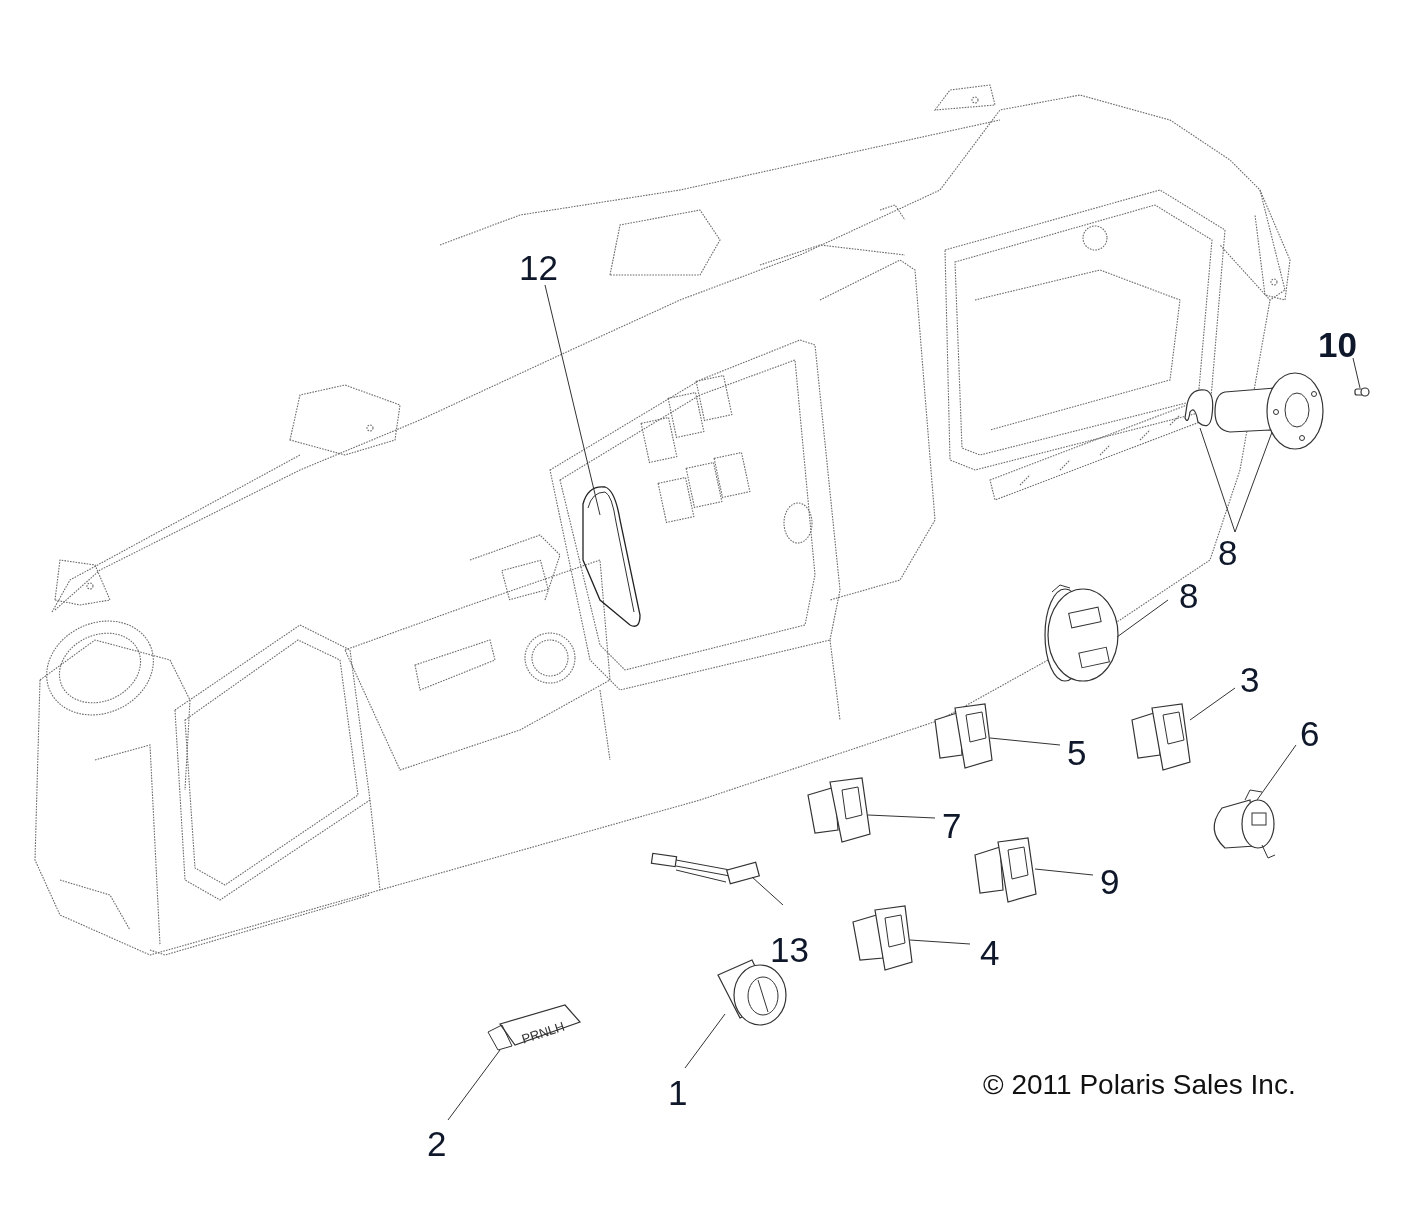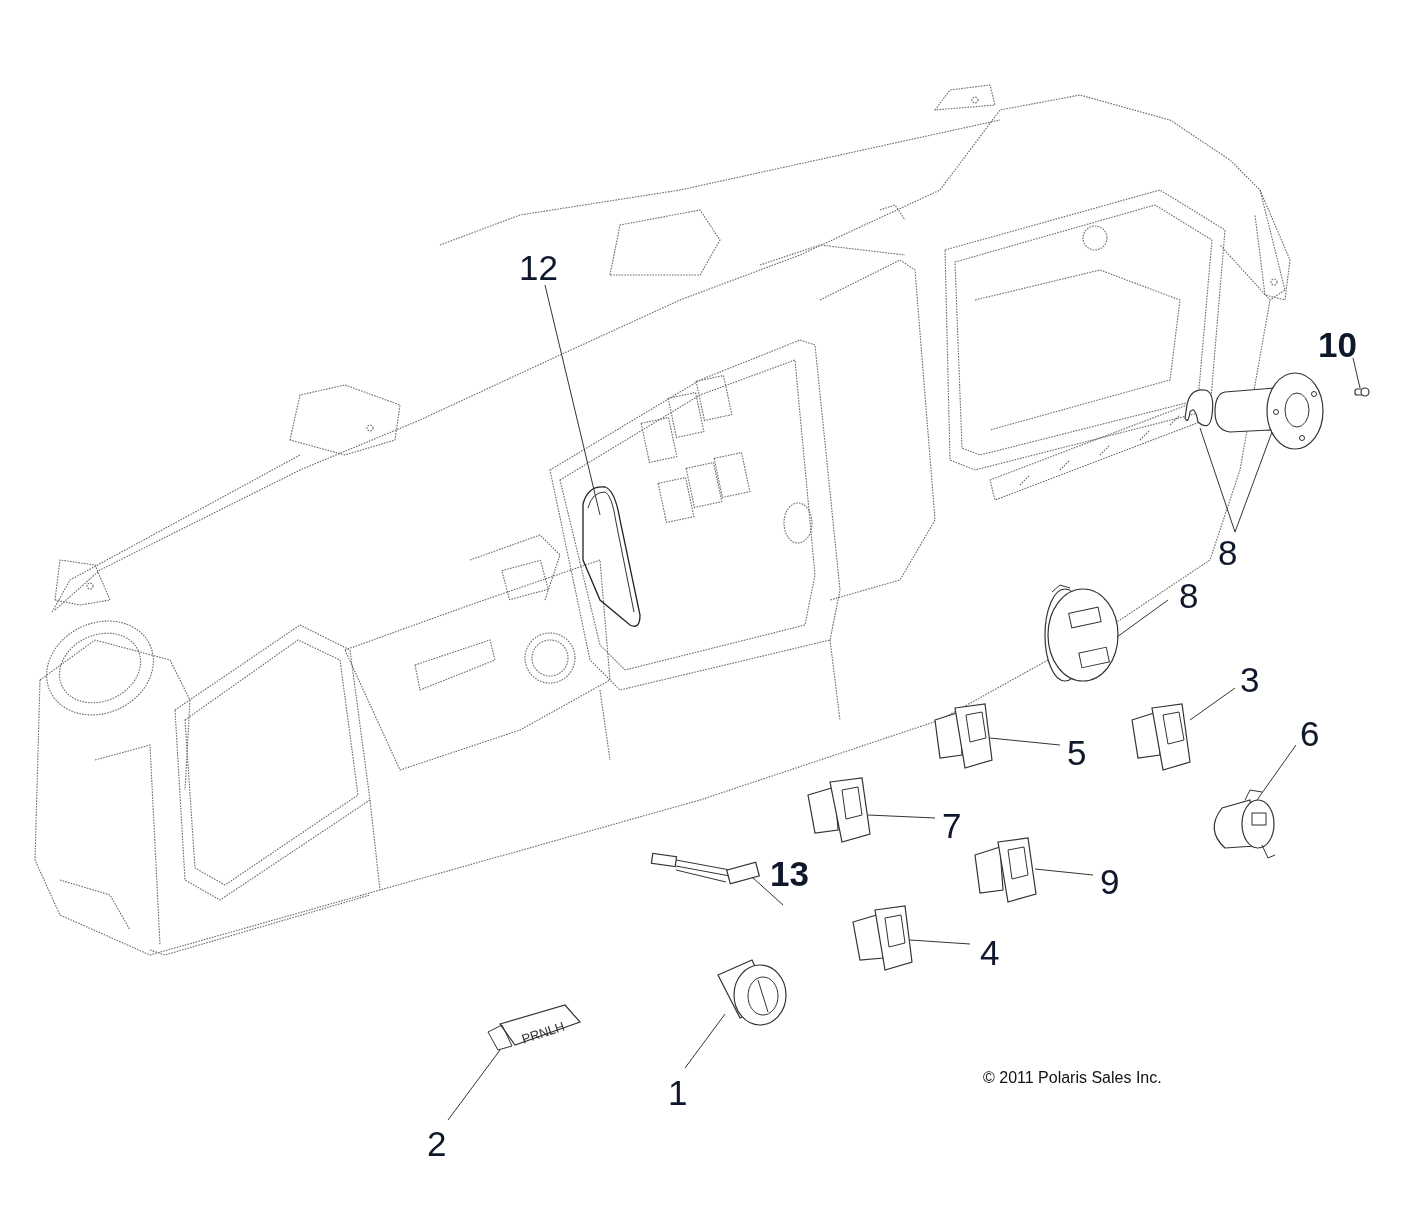--- a/index.html
+++ b/index.html
@@ -5,21 +5,21 @@
   html, body { margin: 0; padding: 0; background: #ffffff; }
   body { width: 1405px; height: 1222px; position: relative; overflow: hidden;
          font-family: "Liberation Sans", sans-serif; }
   #diagram { position: absolute; left: 0; top: 0; width: 1405px; height: 1222px; }
   .ln { fill: none; stroke: #6a6a6a; stroke-width: 1.1; stroke-dasharray: 1.6 1.2; }
   .ls { fill: none; stroke: #222; stroke-width: 1.3; }
   .lp { fill: #fff; stroke: #333; stroke-width: 1.2; }
   .ld { fill: none; stroke: #333; stroke-width: 1; }
   .callout-line { stroke: #333; stroke-width: 1; fill: none; }
   .callout { position: absolute; font-size: 35px; color: #0f172a; line-height: 1; }
-  .copyright { position: absolute; left: 983px; top: 1069px; font-size: 16px; color: #111; }
+  .copyright { position: absolute; left: 983px; top: 1069px; font-size: 28px; color: #111; }
 </style>
 </head>
 <body>
 
 <svg id="diagram" viewBox="0 0 1405 1222" xmlns="http://www.w3.org/2000/svg">
 
   <g>
 
     <path class="ln" d="M55,610 L100,570 L300,470 L420,420 L560,355 L680,300 L800,255 L940,190 L1000,110 L1080,95 L1170,120 L1230,160 L1260,190 L1285,290 L1270,300 L1220,245"></path>
     <path class="ln" d="M52,612 L70,580 L300,455"></path>
@@ -188,18 +188,18 @@
 
 <div class="callout" style="left:519px; top:250px;">12</div>
 <div class="callout" style="left:1318px; top:327px;font-weight:bold;">10</div>
 <div class="callout" style="left:1218px; top:535px;">8</div>
 <div class="callout" style="left:1179px; top:578px;">8</div>
 <div class="callout" style="left:1240px; top:662px;">3</div>
 <div class="callout" style="left:1300px; top:716px;">6</div>
 <div class="callout" style="left:1067px; top:735px;">5</div>
 <div class="callout" style="left:942px; top:808px;">7</div>
 <div class="callout" style="left:1100px; top:864px;">9</div>
-<div class="callout" style="left:770px; top:856px;font-weight:bold;">13</div>
+<div class="callout" style="left:770px; top:932px;">13</div>
 <div class="callout" style="left:980px; top:935px;">4</div>
 <div class="callout" style="left:668px; top:1075px;">1</div>
 <div class="callout" style="left:427px; top:1126px;">2</div>
 
 <div class="copyright">© 2011 Polaris Sales Inc.</div>
 
 </body></html>

